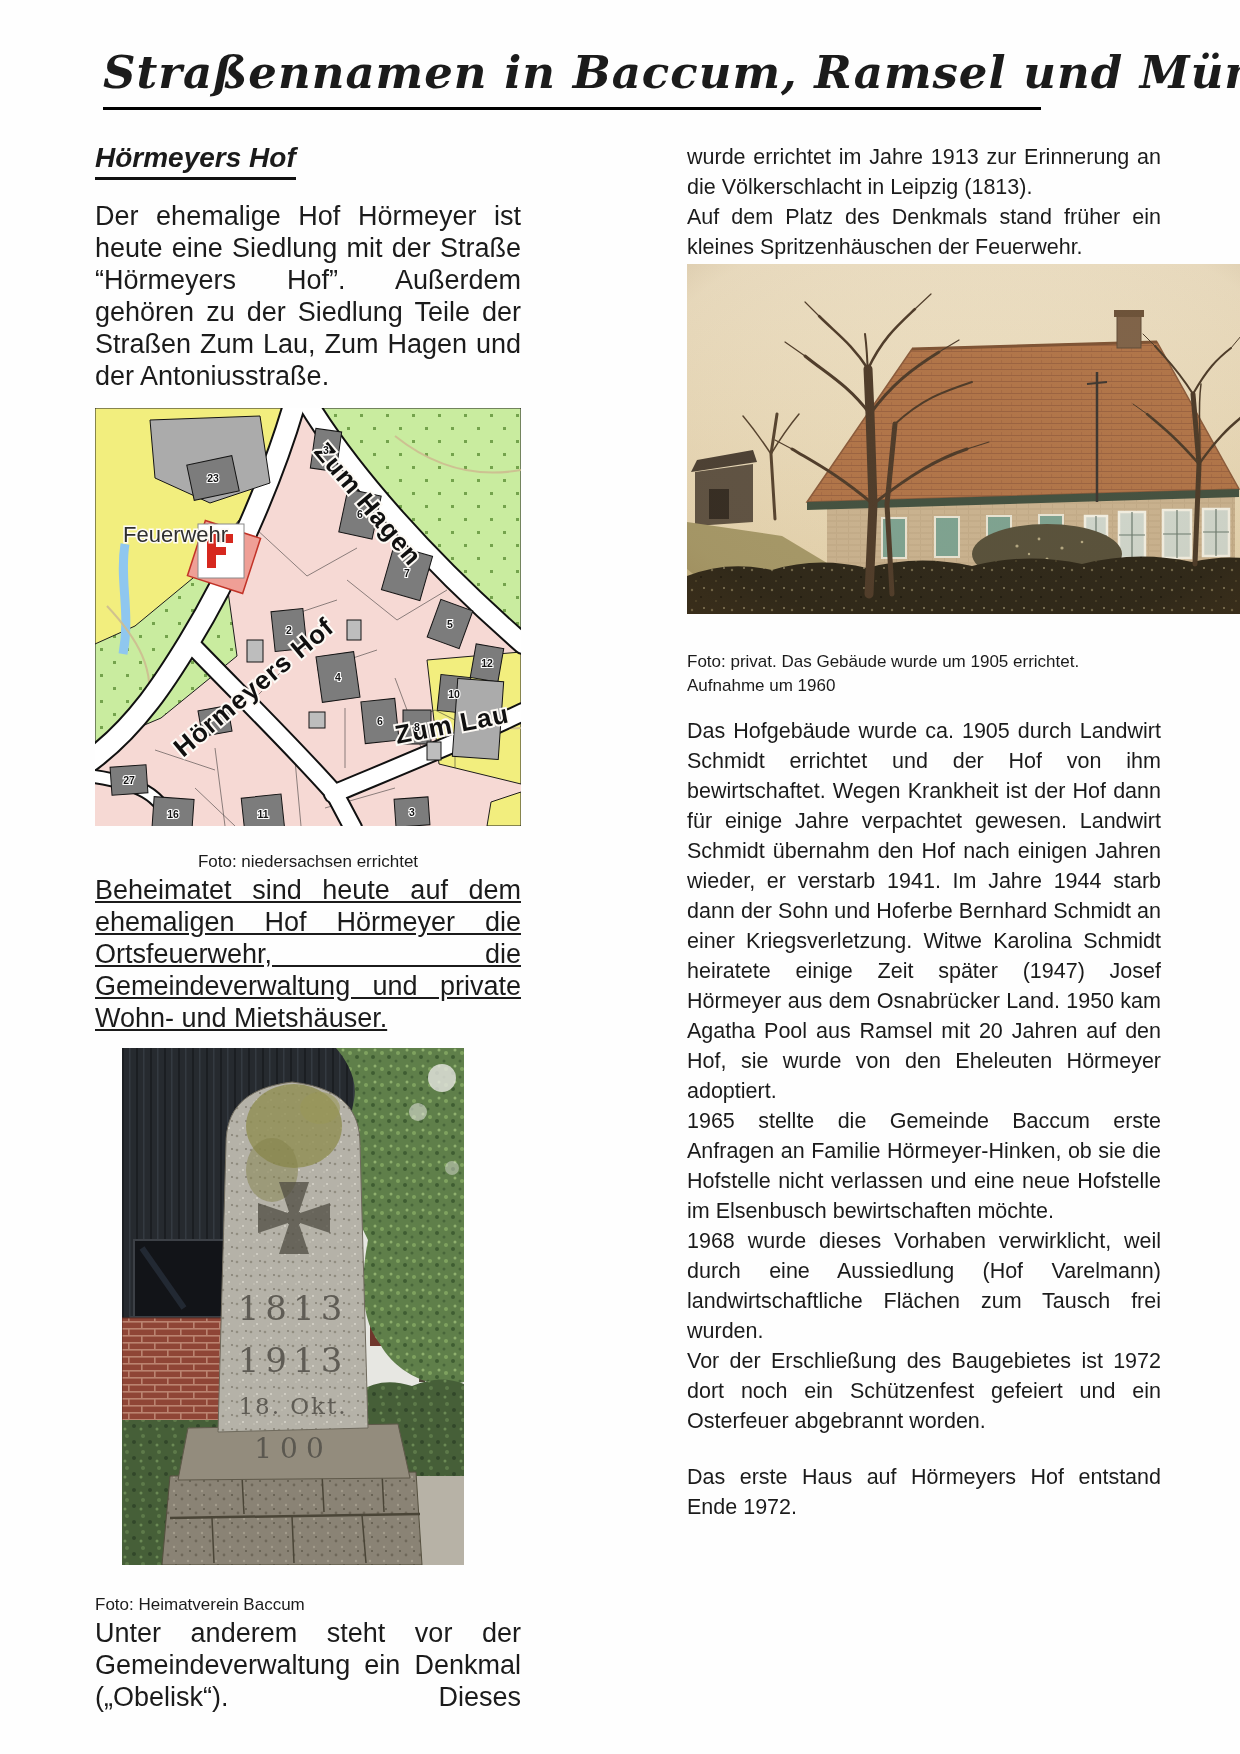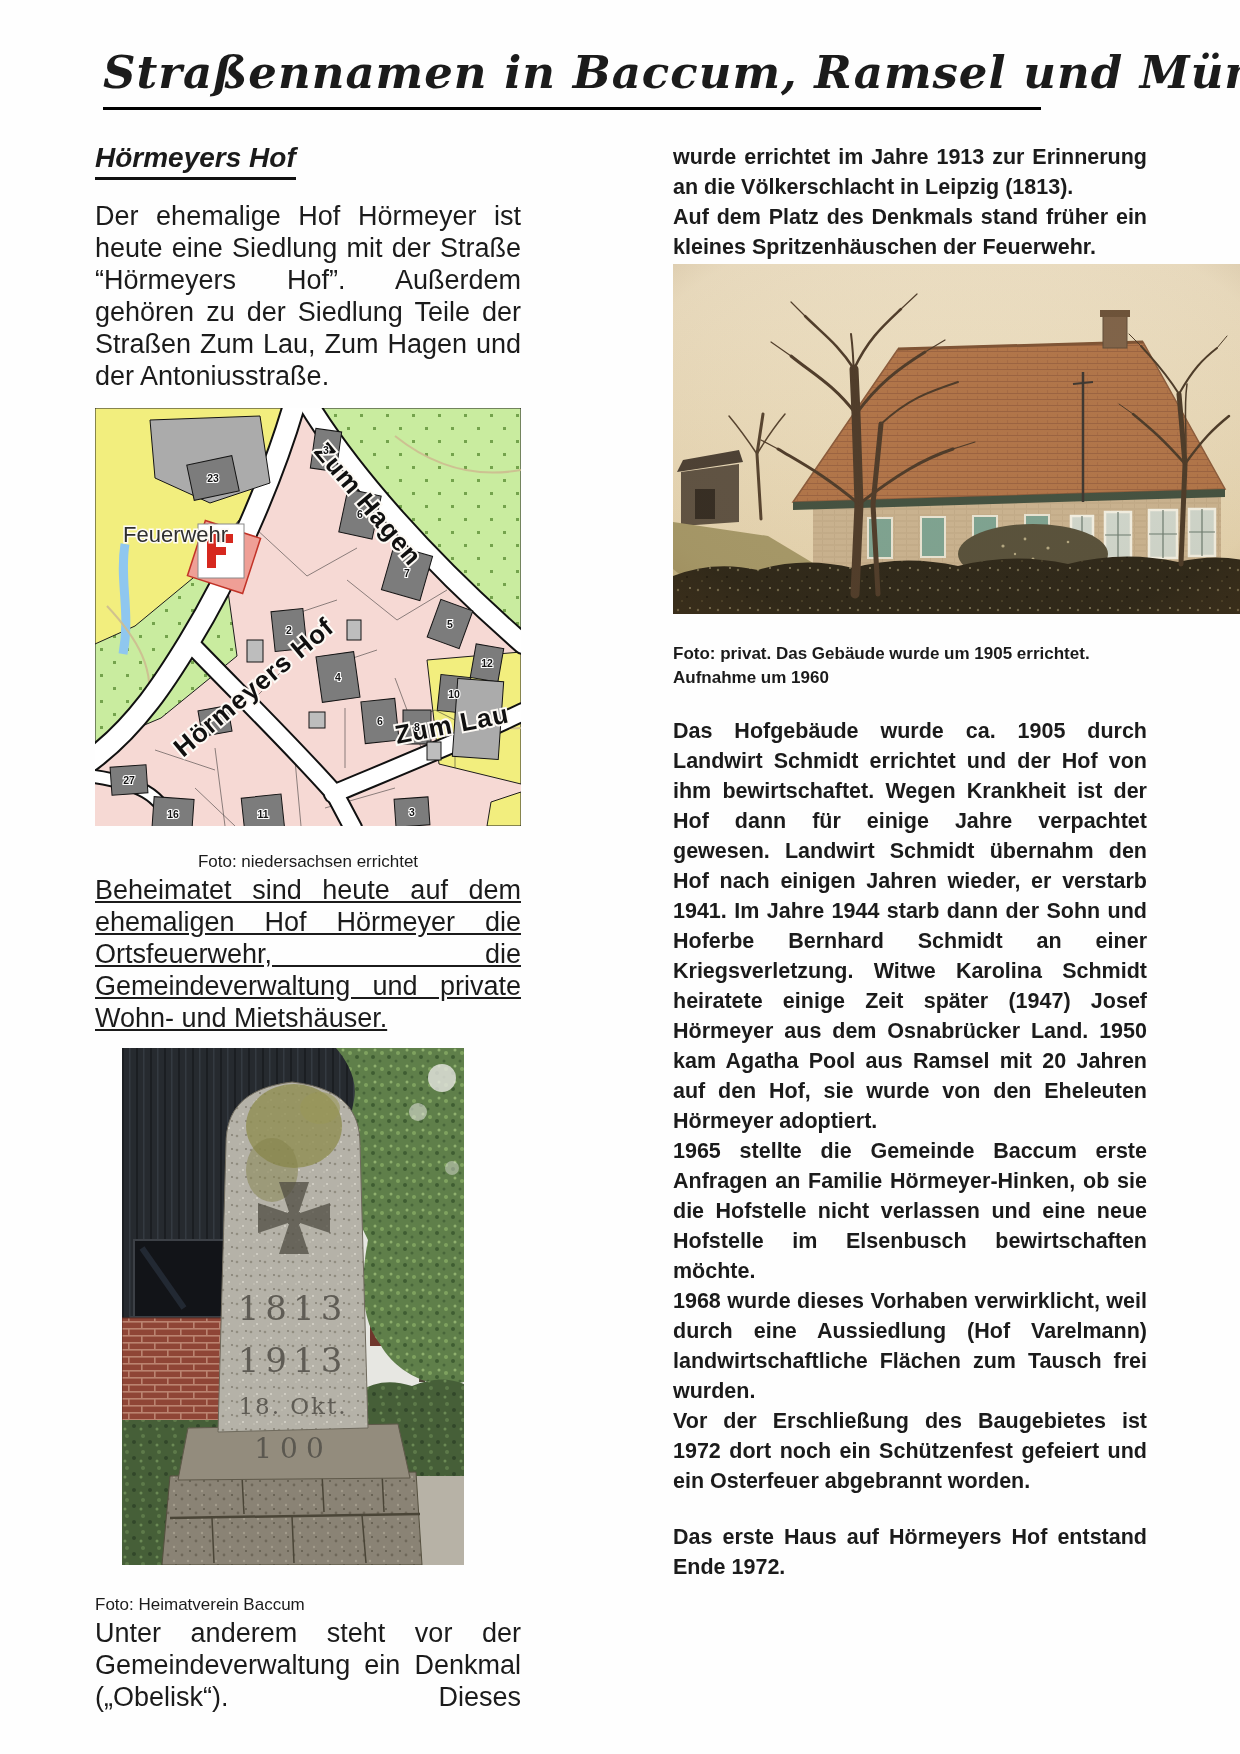--- a/index.html
+++ b/index.html
@@ -10,21 +10,21 @@
   .title-wrap {
     position:absolute; left:103px; top:46px; width:938px;
     text-align:center; border-bottom:3px solid #000; padding-bottom:8px;
   }
   .title {
     font-family:"DejaVu Serif", serif; font-style:italic; font-weight:700;
     font-size:45px; letter-spacing:1px; white-space:nowrap;
   }
   .col { position:absolute; top:142px; }
   .col-left  { left:95px;  width:426px; }
-  .col-right { left:673px; width:474px;font-weight:bold; }
+  .col-right { left:687px; width:474px; }
   .heading-wrap { margin:0 0 20px 0; }
   .heading {
     display:inline-block; font-size:28px; font-weight:700; font-style:italic;
     border-bottom:3px solid #111; padding-bottom:3px;
   }
   p.body { font-size:27px; line-height:32px; text-align:justify; margin:0; }
   .col-right p.body { font-size:21.5px; line-height:30px; }
   .justify-last { text-align-last: justify; }
   .caption { font-size:17px; line-height:24px; }
   .center { text-align:center; }
@@ -32,22 +32,22 @@
   .map-fig { margin-top:16px; }
   .map-cap { margin-top:20px; }
   .p-gap14 { margin-top:14px;text-decoration:underline; }
   .p-gap16 { margin-top:16px; }
   .p-gap24 { margin-top:24px; }
   .obelisk-fig { margin-top:14px; margin-left:27px; }
   .farm-fig { margin-top:2px; width:569px; }
   .rc-p1 { margin-bottom:10px; }
   .rc-p2 { margin-bottom:12px; }
   .pointer-line { font-size:21.5px; line-height:30px; margin:0 0 14px 0; }
-  .farm-cap { margin-top:24px; }
-  .text-block { margin-top:26px; }
+  .farm-cap { margin-top:32px; }
+  .text-block { margin-top:18px; }
   .final-para { margin-top:26px !important; }
   svg text { user-select:none; }
   .street-label {
     font-family:"Liberation Sans",sans-serif; font-weight:600; font-size:26px;
     fill:#101010; paint-order:stroke; stroke:#fdfaf5; stroke-width:4px; letter-spacing:1px;
   }
   .poi-label {
     font-family:"Liberation Sans",sans-serif; font-weight:400; font-size:22px;
     fill:#2e2e2e; paint-order:stroke; stroke:#fdfaf5; stroke-width:3px;
   }

